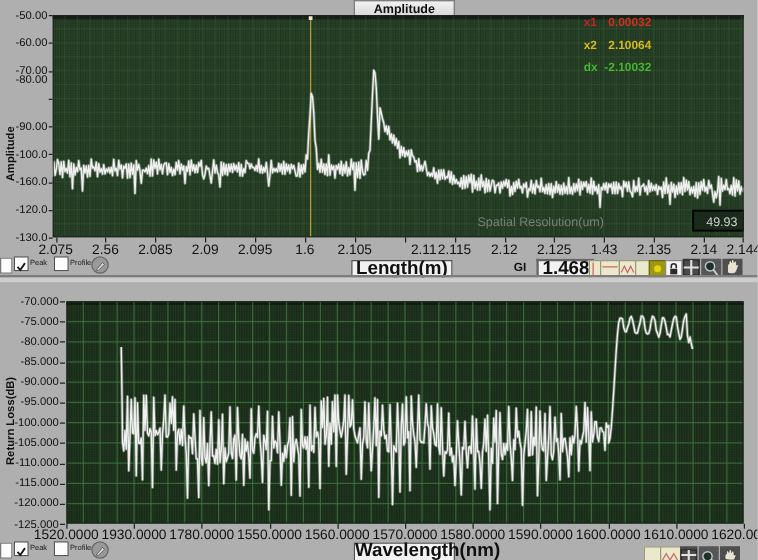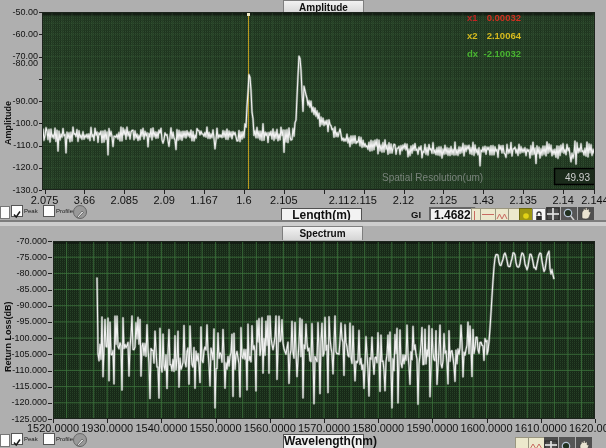--- a/index.html
+++ b/index.html
@@ -7,21 +7,21 @@
   border-bottom:none;font-weight:bold;font-size:10px;color:#101010;text-align:center;line-height:13px}
 .yl{position:absolute;left:0;width:38px;text-align:right;font-size:9px;color:#111;height:10px;line-height:10px}
 .yl2{position:absolute;left:0;width:47px;text-align:right;font-size:9px;color:#111;height:10px;line-height:10px}
 .xl{position:absolute;width:40px;text-align:center;font-size:11px;color:#111;height:10px;line-height:10px}
 .tick{position:absolute;background:#222}
 .cb{position:absolute;width:10px;height:10px;background:#fdfdfd;border:1px solid #555}
 .cblab{position:absolute;font-size:6px;color:#1a1a1a;line-height:6px}
 .crm{position:absolute;background:#ece8cc;border:1px solid #9a9680}
 .pal{position:absolute}
 .rot{position:absolute;font-size:9px;font-weight:bold;color:#111;transform:rotate(-90deg);transform-origin:left top;white-space:nowrap}
-.wbox{position:absolute;background:#f2f2f2;border:1px solid #515151;font-weight:bold;font-size:12px;
+.wbox{position:absolute;background:#f2f2f2;border:1px solid #515151;font-weight:bold;font-size:15px;
   color:#101010;text-align:center}
 </style></head><body>
 <div id="scr">
 
 <div class="tab" style="left:283px;top:0;width:79px;height:13px">Amplitude</div>
 
 <svg style="position:absolute;left:42px;top:12px" width="553" height="178">
   <defs>
     <pattern id="fine" width="2" height="2" patternUnits="userSpaceOnUse">
       <rect width="2" height="2" fill="#2e4a2e"></rect>
@@ -125,35 +125,35 @@
 <div class="yl" style="top:28.8px">-60.00</div>
 <div class="tick" style="left:39px;top:34.2px;width:3px;height:1px"></div>
 <div class="yl" style="top:51.0px">-70.00</div>
 <div class="tick" style="left:39px;top:56.5px;width:3px;height:1px"></div>
 <div class="yl" style="top:58px">-80.00</div>
 <div class="tick" style="left:39px;top:78.8px;width:3px;height:1px"></div>
 <div class="yl" style="top:95.5px">-90.00</div>
 <div class="tick" style="left:39px;top:101.0px;width:3px;height:1px"></div>
 <div class="yl" style="top:117.8px">-100.0</div>
 <div class="tick" style="left:39px;top:123.2px;width:3px;height:1px"></div>
-<div class="yl" style="top:140.0px">-110.0</div>
+<div class="yl" style="top:140.0px">-160.0</div>
 <div class="tick" style="left:39px;top:145.5px;width:3px;height:1px"></div>
 <div class="yl" style="top:162.2px">-120.0</div>
 <div class="tick" style="left:39px;top:167.8px;width:3px;height:1px"></div>
 <div class="yl" style="top:184.5px">-130.0</div>
 <div class="tick" style="left:39px;top:190.0px;width:3px;height:1px"></div>
 <div class="xl" style="left:24.5px;top:195px">2.075</div>
 <div class="tick" style="left:44.5px;top:190px;width:1px;height:4px"></div>
-<div class="xl" style="left:64.4px;top:195px">3.66</div>
+<div class="xl" style="left:64.4px;top:195px">2.56</div>
 <div class="tick" style="left:84.4px;top:190px;width:1px;height:4px"></div>
 <div class="xl" style="left:104.3px;top:195px">2.085</div>
 <div class="tick" style="left:124.3px;top:190px;width:1px;height:4px"></div>
 <div class="xl" style="left:144.2px;top:195px">2.09</div>
 <div class="tick" style="left:164.2px;top:190px;width:1px;height:4px"></div>
-<div class="xl" style="left:184.1px;top:195px">1.167</div>
+<div class="xl" style="left:184.1px;top:195px">2.095</div>
 <div class="tick" style="left:204.1px;top:190px;width:1px;height:4px"></div>
 <div class="xl" style="left:223.9px;top:195px">1.6</div>
 <div class="tick" style="left:243.9px;top:190px;width:1px;height:4px"></div>
 <div class="xl" style="left:263.8px;top:195px">2.105</div>
 <div class="tick" style="left:283.8px;top:190px;width:1px;height:4px"></div>
 <div class="xl" style="left:319px;top:195px">2.11</div>
 <div class="tick" style="left:323.7px;top:190px;width:1px;height:4px"></div>
 <div class="xl" style="left:343.6px;top:195px">2.115</div>
 <div class="tick" style="left:363.6px;top:190px;width:1px;height:4px"></div>
 <div class="xl" style="left:383.5px;top:195px">2.12</div>
@@ -210,21 +210,20 @@
         <line x1="9.6" y1="8.6" x2="13.5" y2="14" stroke="#cfcfcf" stroke-width="1.6"></line>
       </svg></div>
 <div class="pal" style="left:578px;top:207px;width:16px;height:14px;background:#4f4f4f"><svg width="16" height="14">
         <path d="M4 11 V6 Q4 4 5.2 4 V3 Q5.2 1.5 6.2 1.5 Q7.2 1.5 7.2 3 V2 Q7.2 0.5 8.2 0.5 Q9.2 0.5 9.2 2 V3 Q9.2 1.8 10.2 1.8 Q11.2 1.8 11.2 3.4 V5 Q12.4 4.4 12.8 5.6 L11.5 9 Q11 12 8 12 5 12 4 11 Z" fill="#e9e3d1" stroke="#2e2e2e" stroke-width="0.5"></path>
       </svg></div>
 
 <div style="position:absolute;left:0;top:220px;width:606px;height:2px;background:#7d7d7d"></div>
 <div style="position:absolute;left:0;top:222px;width:606px;height:4px;background:#cdcdcd"></div>
 
 <div style="position:absolute;left:0;top:226px;width:606px;height:222px;background:#afafaf"></div>
-<div class="tab" style="left:282px;top:226px;width:79px;height:13px">Spectrum</div>
 
 <svg style="position:absolute;left:53px;top:241px" width="542" height="178">
   <defs>
     <pattern id="fine2" width="2" height="2" patternUnits="userSpaceOnUse">
       <rect width="2" height="2" fill="#264026"></rect>
       <rect width="1" height="2" fill="#152415"></rect>
       <rect width="2" height="1" fill="#1a2d1a"></rect>
     </pattern>
   </defs>
   <rect width="542" height="178" fill="url(#fine2)"></rect>
@@ -306,21 +305,21 @@
 <div class="yl2" style="top:381.1px">-115.000</div>
 <div class="tick" style="left:48px;top:386.6px;width:4px;height:1px"></div>
 <div class="yl2" style="top:397.3px">-120.000</div>
 <div class="tick" style="left:48px;top:402.8px;width:4px;height:1px"></div>
 <div class="yl2" style="top:413.5px">-125.000</div>
 <div class="tick" style="left:48px;top:419.0px;width:4px;height:1px"></div>
 <div class="xl" style="left:25.0px;top:423px;width:56px">1520.0000</div>
 <div class="tick" style="left:53.0px;top:419px;width:1px;height:4px"></div>
 <div class="xl" style="left:79.2px;top:423px;width:56px">1930.0000</div>
 <div class="tick" style="left:107.2px;top:419px;width:1px;height:4px"></div>
-<div class="xl" style="left:133.4px;top:423px;width:56px">1540.0000</div>
+<div class="xl" style="left:133.4px;top:423px;width:56px">1780.0000</div>
 <div class="tick" style="left:161.4px;top:419px;width:1px;height:4px"></div>
 <div class="xl" style="left:187.6px;top:423px;width:56px">1550.0000</div>
 <div class="tick" style="left:215.6px;top:419px;width:1px;height:4px"></div>
 <div class="xl" style="left:241.8px;top:423px;width:56px">1560.0000</div>
 <div class="tick" style="left:269.8px;top:419px;width:1px;height:4px"></div>
 <div class="xl" style="left:296.0px;top:423px;width:56px">1570.0000</div>
 <div class="tick" style="left:324.0px;top:419px;width:1px;height:4px"></div>
 <div class="xl" style="left:350.2px;top:423px;width:56px">1580.0000</div>
 <div class="tick" style="left:378.2px;top:419px;width:1px;height:4px"></div>
 <div class="xl" style="left:404.4px;top:423px;width:56px">1590.0000</div>

